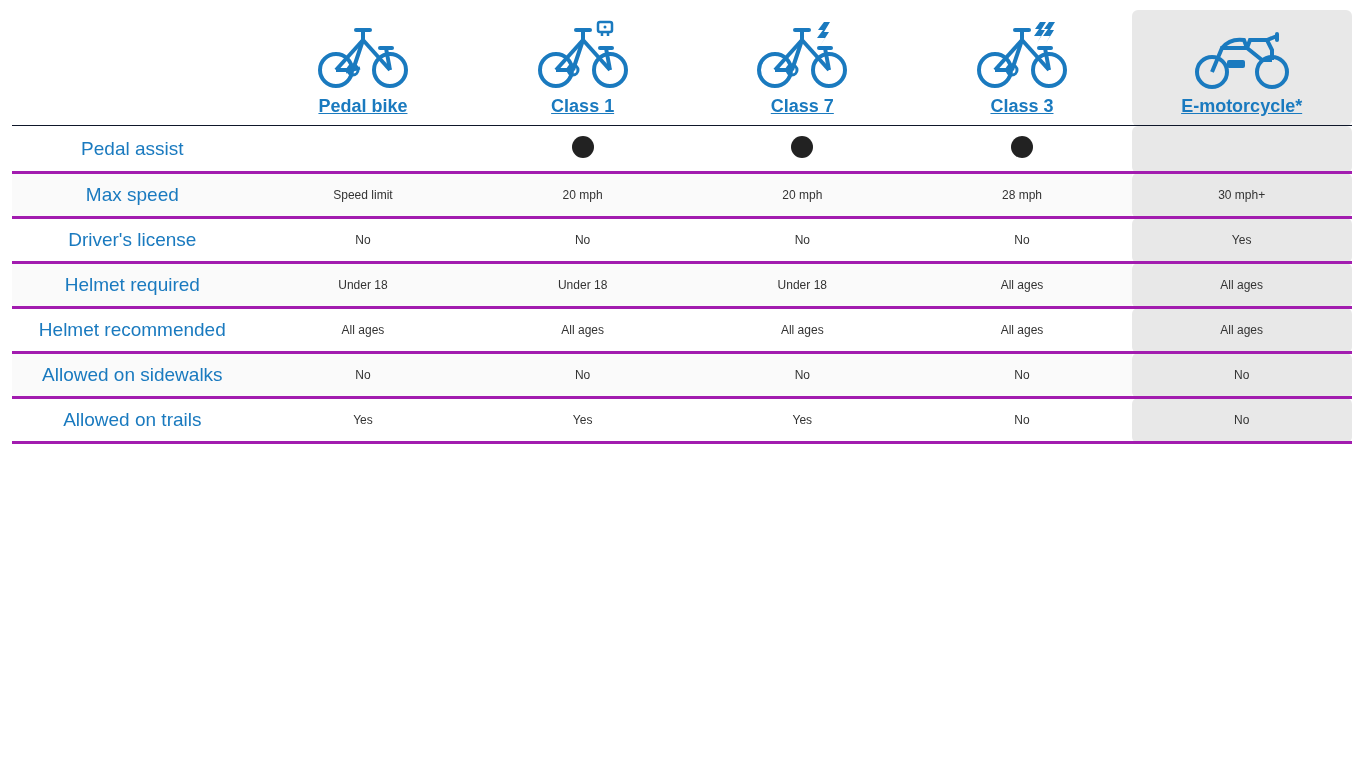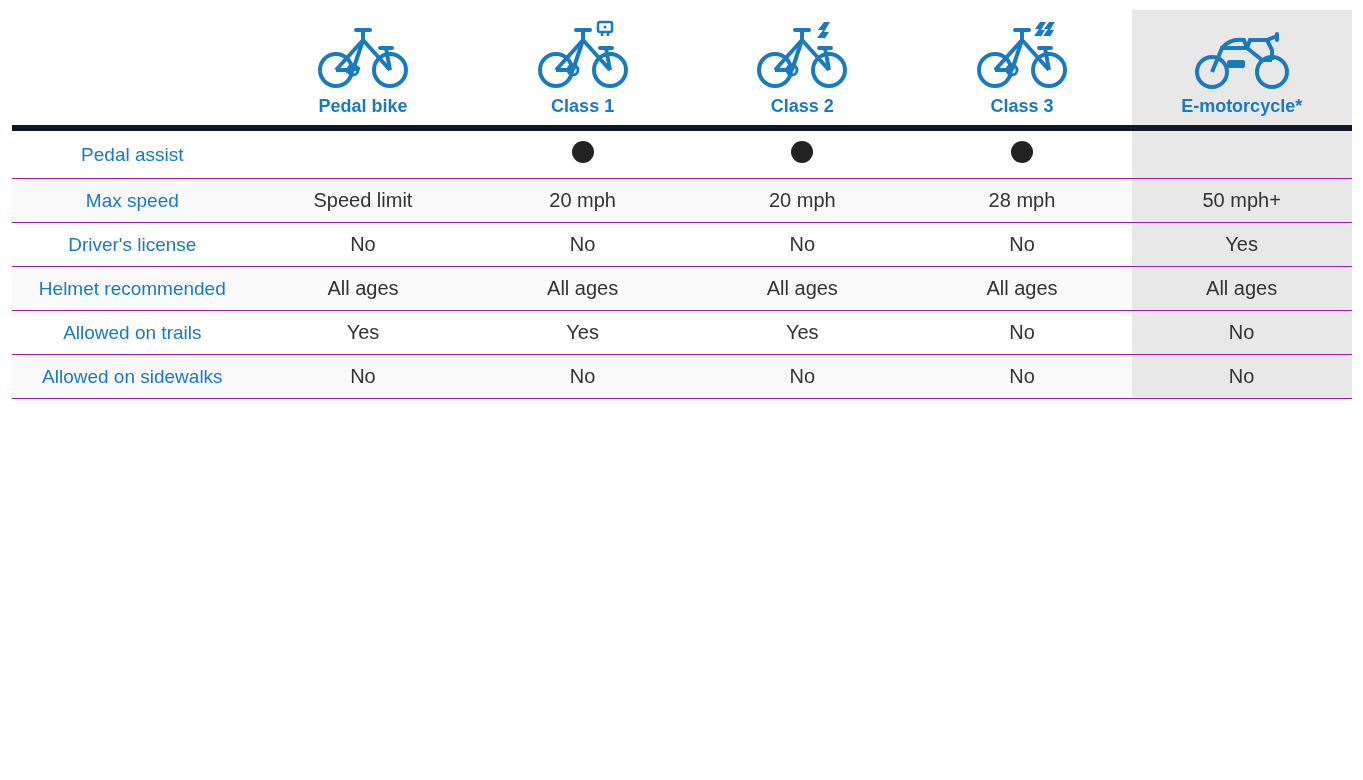--- a/index.html
+++ b/index.html
@@ -15,63 +15,65 @@
     }
     .comparison-table {
       width: 1340px;
       border-collapse: collapse;
       font-size: 18px;
     }
     .comparison-table th, .comparison-table td {
       padding: 10px 12px;
       text-align: center;
       vertical-align: middle;
-      border-bottom: 1px solid #a21caf;
+      border-bottom: 3px solid #a21caf;
     }
     .comparison-table th {
       border-bottom: 2px solid #ccc;
       vertical-align: bottom;
       padding-bottom: 8px;
     }
     .comparison-table thead tr th {
-      border-bottom: 6px solid #0f172a;
+      border-bottom: 1px solid #0f172a;
+      text-decoration: underline;
     }
     .col-label {
       text-align: left;
       width: 220px;
       color: #1a7abf;
       font-weight: normal;
       font-size: 19px;
     }
     .col-header {
       color: #1a7abf;
       font-weight: bold;
       font-size: 18px;
       width: 200px;
     }
     .col-emoto {
       background-color: #e8e8e8;
+      border-radius: 6px;
     }
     .icon-cell {
       padding-bottom: 4px;
       padding-top: 4px;
     }
     .bike-icon {
       display: block;
       margin: 0 auto 6px auto;
     }
     .dot {
       display: inline-block;
       width: 22px;
       height: 22px;
       background: #222;
       border-radius: 50%;
     }
     .cell-value {
-      font-size: 20px;
+      font-size: 12px;
       color: #333;
     }
     tr:nth-child(even) td {
       background: #fafafa;
     }
     .header-row th {
       background: #fff;
     }
     .header-row th.col-emoto {
       background: #e8e8e8;
@@ -150,21 +152,21 @@
             <line x1="18" y1="50" x2="35" y2="50" stroke="#1a7abf" stroke-width="4"></line>
             <line x1="45" y1="20" x2="45" y2="10" stroke="#1a7abf" stroke-width="4"></line>
             <line x1="38" y1="10" x2="52" y2="10" stroke="#1a7abf" stroke-width="4" stroke-linecap="round"></line>
             <line x1="72" y1="50" x2="68" y2="28" stroke="#1a7abf" stroke-width="4"></line>
             <line x1="62" y1="28" x2="74" y2="28" stroke="#1a7abf" stroke-width="4" stroke-linecap="round"></line>
             <circle cx="35" cy="50" r="5" stroke="#1a7abf" stroke-width="3" fill="none"></circle>
 
             <polygon points="67,2 61,10 66,10 60,18 68,18 63,26 72,12 67,12 73,2" fill="#1a7abf"></polygon>
           </svg>
         </span>
-        <span>Class 2</span>
+        <span>Class 7</span>
       </th>
       <th class="col-header">
         <span class="icon-cell">
           
           <svg class="bike-icon" width="90" height="70" viewBox="0 0 90 70" fill="none" xmlns="http://www.w3.org/2000/svg">
             <circle cx="18" cy="50" r="16" stroke="#1a7abf" stroke-width="4" fill="none"></circle>
             <circle cx="72" cy="50" r="16" stroke="#1a7abf" stroke-width="4" fill="none"></circle>
             <line x1="18" y1="50" x2="45" y2="20" stroke="#1a7abf" stroke-width="4"></line>
             <line x1="45" y1="20" x2="72" y2="50" stroke="#1a7abf" stroke-width="4"></line>
             <line x1="45" y1="20" x2="35" y2="50" stroke="#1a7abf" stroke-width="4"></line>
@@ -213,48 +215,56 @@
         <td class="cell-value"><span class="dot"></span></td>
         <td class="cell-value"><span class="dot"></span></td>
         <td class="cell-value col-emoto"></td>
       </tr>
       <tr>
         <td class="col-label">Max speed</td>
         <td class="cell-value">Speed limit</td>
         <td class="cell-value">20 mph</td>
         <td class="cell-value">20 mph</td>
         <td class="cell-value">28 mph</td>
-        <td class="cell-value col-emoto">50 mph+</td>
+        <td class="cell-value col-emoto">30 mph+</td>
       </tr>
       <tr>
         <td class="col-label">Driver's license</td>
         <td class="cell-value">No</td>
         <td class="cell-value">No</td>
         <td class="cell-value">No</td>
         <td class="cell-value">No</td>
         <td class="cell-value col-emoto">Yes</td>
       </tr>
       <tr>
+        <td class="col-label">Helmet required</td>
+        <td class="cell-value">Under 18</td>
+        <td class="cell-value">Under 18</td>
+        <td class="cell-value">Under 18</td>
+        <td class="cell-value">All ages</td>
+        <td class="cell-value col-emoto">All ages</td>
+      </tr>
+      <tr>
         <td class="col-label">Helmet recommended</td>
         <td class="cell-value">All ages</td>
         <td class="cell-value">All ages</td>
         <td class="cell-value">All ages</td>
         <td class="cell-value">All ages</td>
         <td class="cell-value col-emoto">All ages</td>
+      </tr>
+      <tr>
+        <td class="col-label">Allowed on sidewalks</td>
+        <td class="cell-value">No</td>
+        <td class="cell-value">No</td>
+        <td class="cell-value">No</td>
+        <td class="cell-value">No</td>
+        <td class="cell-value col-emoto">No</td>
       </tr>
       <tr>
         <td class="col-label">Allowed on trails</td>
         <td class="cell-value">Yes</td>
         <td class="cell-value">Yes</td>
         <td class="cell-value">Yes</td>
         <td class="cell-value">No</td>
         <td class="cell-value col-emoto">No</td>
       </tr>
-      <tr>
-        <td class="col-label">Allowed on sidewalks</td>
-        <td class="cell-value">No</td>
-        <td class="cell-value">No</td>
-        <td class="cell-value">No</td>
-        <td class="cell-value">No</td>
-        <td class="cell-value col-emoto">No</td>
-      </tr>
     </tbody>
 </table>
 
 </body></html>

